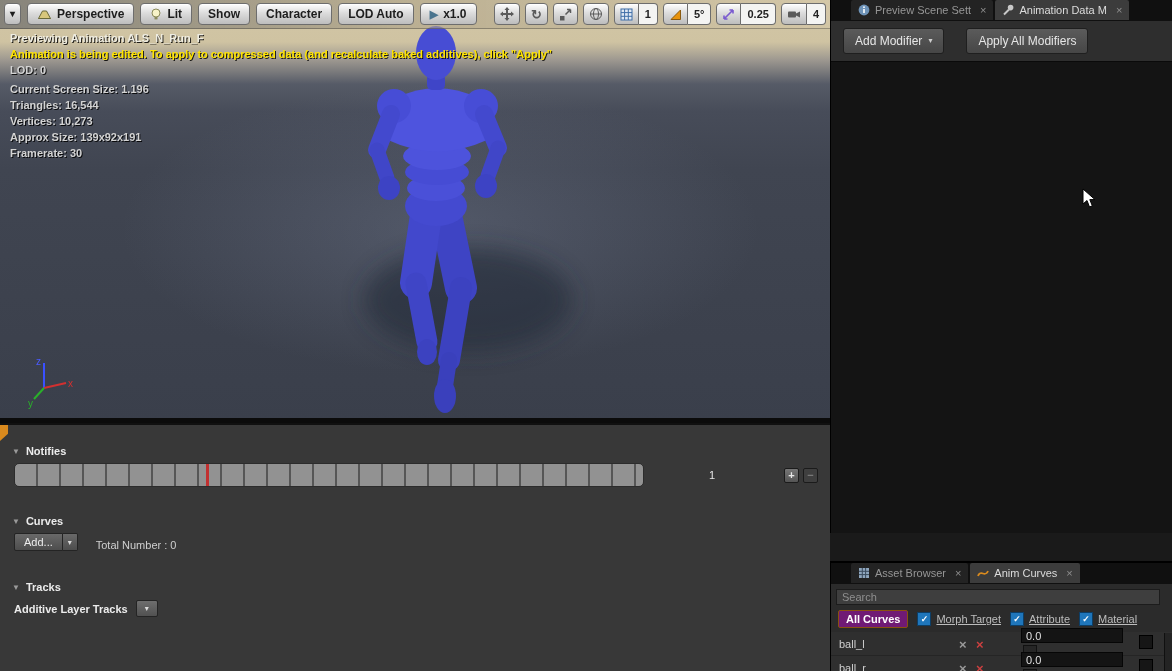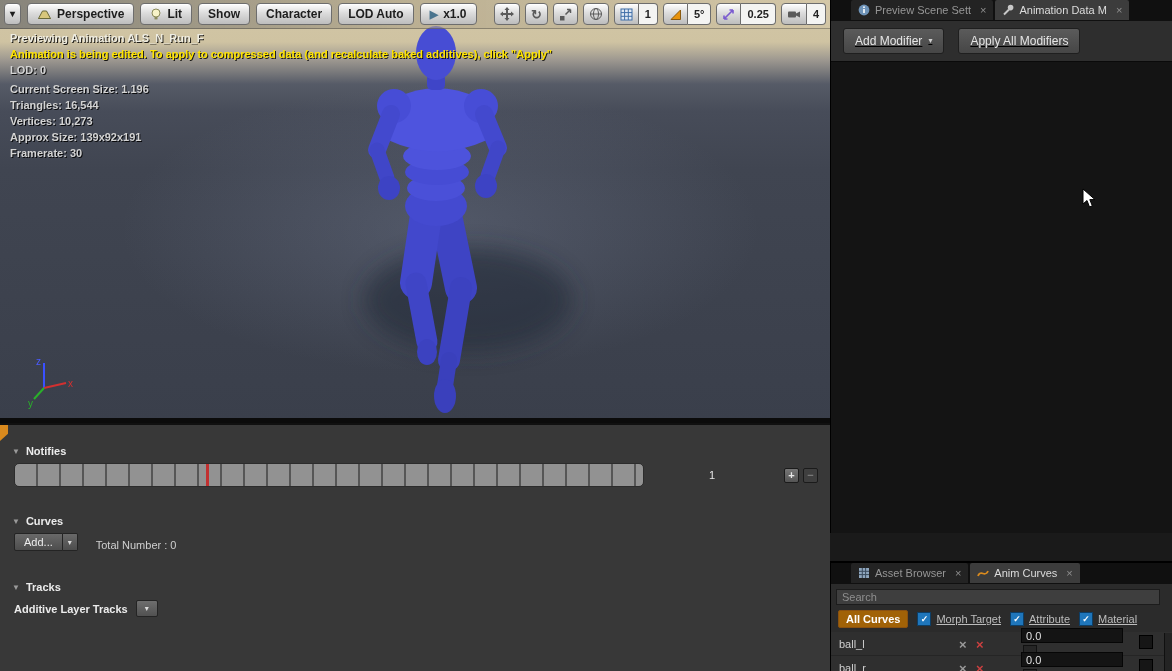--- a/index.html
+++ b/index.html
@@ -72,31 +72,31 @@
   
   .rt,.rb{position:absolute;left:830px;width:342px;border-left:1px solid #000;box-sizing:border-box;}
   .rt{top:0;height:533px;background:#141414;}
   .rb{top:561px;height:138px;background:#2b2b2b;border-top:2px solid #000;}
   .tabbar{display:flex;align-items:flex-start;height:21px;background:#101010;padding-left:20px;gap:2px;}
   .tab{display:inline-flex;align-items:center;gap:5px;height:20px;padding:0 7px;border-radius:2px 2px 0 0;
       font:11px "Liberation Sans",sans-serif;white-space:nowrap;overflow:hidden;cursor:pointer;}
   .tab.active{background:#3c3c3c;color:#dcdcdc;}
   .tab.inactive{background:#232323;color:#969696;}
   .tab .x{color:#8f8f8f;font-size:11px;margin-left:4px;}
-  .rt-toolbar{display:flex;gap:14px;padding:7px 12px;background:#2e2e2e;border-bottom:1px solid #0a0a0a;text-decoration:underline;}
+  .rt-toolbar{display:flex;gap:22px;padding:7px 12px;background:#2e2e2e;border-bottom:1px solid #0a0a0a;}
   .uebtn{display:inline-flex;align-items:center;gap:6px;padding:5px 11px;background:linear-gradient(#5b5b5b,#464646);
       border:1px solid #1f1f1f;border-radius:3px;color:#e6e6e6;font:12px "Liberation Sans",sans-serif;cursor:pointer;}
   .uebtn .gl{font-size:8px;color:#cfcfcf;}
 
   .search-row{padding:3px 5px 2px 5px;background:#2b2b2b;}
   .search-inp{width:324px;height:16px;background:#3e3e3e;border:1px solid #1c1c1c;color:#c8c8c8;
       font:11px "Liberation Sans",sans-serif;padding:0 5px;box-sizing:border-box;}
   .search-inp::placeholder{color:#8f8f8f;}
   .filter-row{display:flex;align-items:center;gap:9px;padding:3px 7px 4px 7px;background:#2b2b2b;}
-  .allcurves{background:#a16207;border:1px solid #8a5110;border-radius:2px;color:#fff;
+  .allcurves{background:#701a75;border:1px solid #8a5110;border-radius:2px;color:#fff;
       font:bold 11px "Liberation Sans",sans-serif;padding:2px 7px;cursor:pointer;}
   .chk{display:inline-flex;align-items:center;gap:5px;cursor:pointer;}
   .chk .box{width:12px;height:12px;background:#1f76bb;border:1px solid #0d3e66;display:inline-flex;
       align-items:center;justify-content:center;color:#fff;font-size:9px;font-weight:bold;}
   .chk .lbl{color:#bdbdbd;font:11px "Liberation Sans",sans-serif;text-decoration:underline;}
 
   .tbl-head{display:flex;align-items:center;height:20px;background:#1b1b1b;border-top:1px solid #090909;border-bottom:1px solid #090909;
       color:#dcdcdc;font:bold 11px "Liberation Sans",sans-serif;}
   .c-name{width:128px;padding-left:8px;box-sizing:border-box;}
   .c-type{width:62px;}

